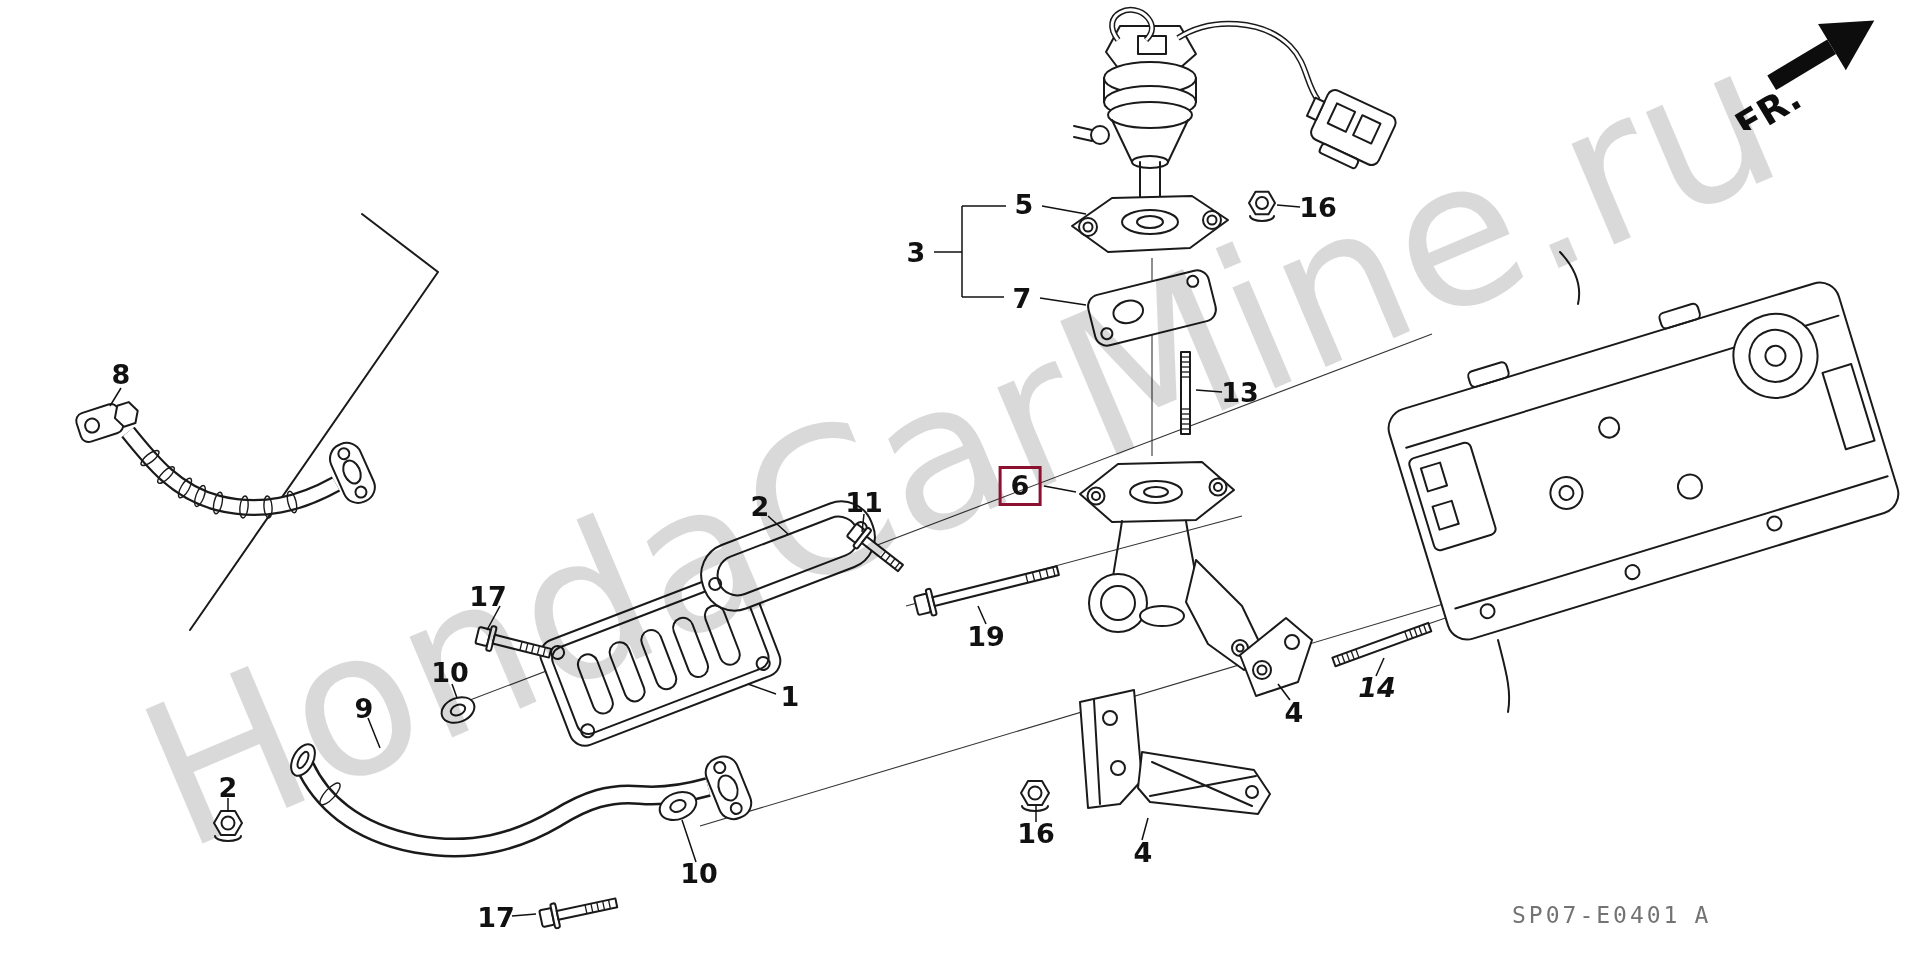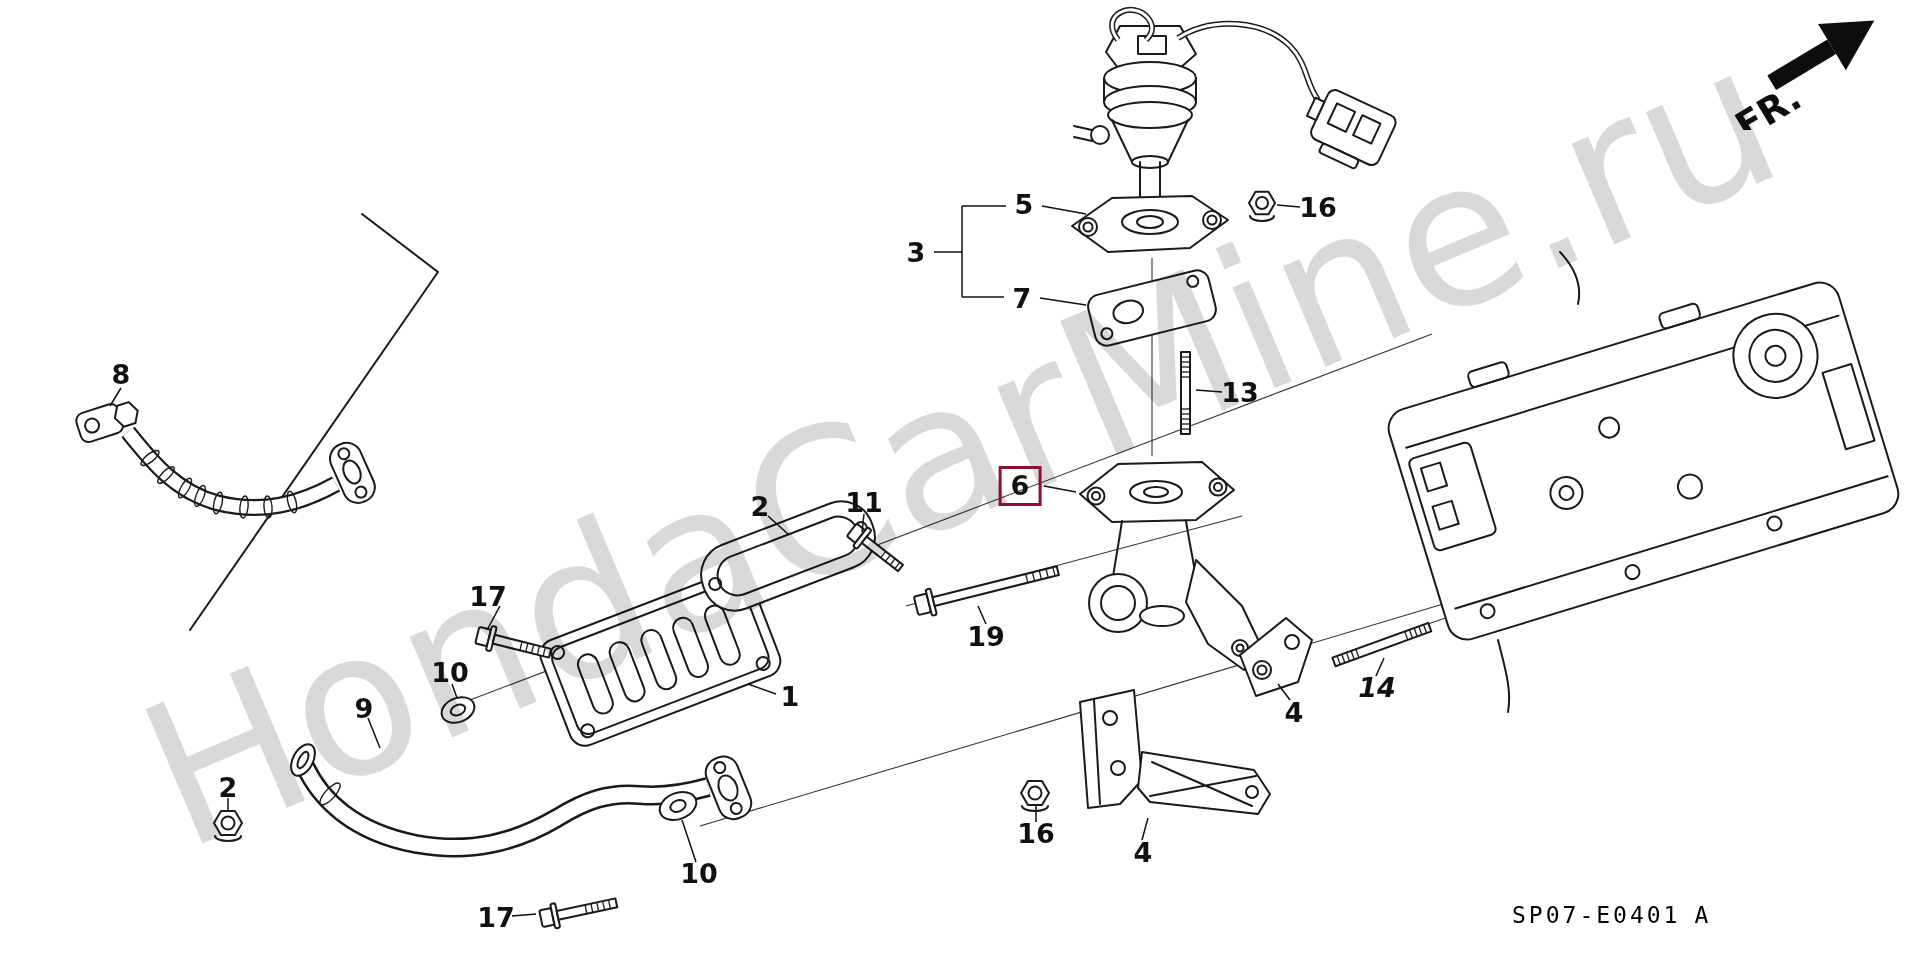--- a/index.html
+++ b/index.html
@@ -19,21 +19,21 @@
     font-size:27px; font-weight:bold; color:#111; line-height:1;
     cursor:default;
   }
   .callout-boxed {
     border:3px solid #8c1030; padding:3px 9px 4px; background:transparent;
   }
   .fr-wrap { position:absolute; right:10px; top:0; z-index:3; }
   .code-wrap {
     position:absolute; left:1512px; top:902px; z-index:3;
     font-family:"DejaVu Sans Mono","Liberation Mono",monospace;
-    font-size:23px; color:#000000; letter-spacing:3px;
+    font-size:23px; color:#737373; letter-spacing:3px;
   }
   .code-rev { margin-left:14px; letter-spacing:0; }
 
   
   .ln  { fill:none; stroke:#1a1a1a; stroke-width:2; stroke-linecap:round; stroke-linejoin:round; }
   .lnw { fill:#ffffff; stroke:#1a1a1a; stroke-width:2; stroke-linejoin:round; }
   .thin{ fill:none; stroke:#333333; stroke-width:1.1; }
   .lead{ fill:none; stroke:#111111; stroke-width:1.5; }
   .tk  { stroke:#1a1a1a; stroke-width:1.3; }
   .bel { fill:none; stroke:#1a1a1a; stroke-width:1.4; }

